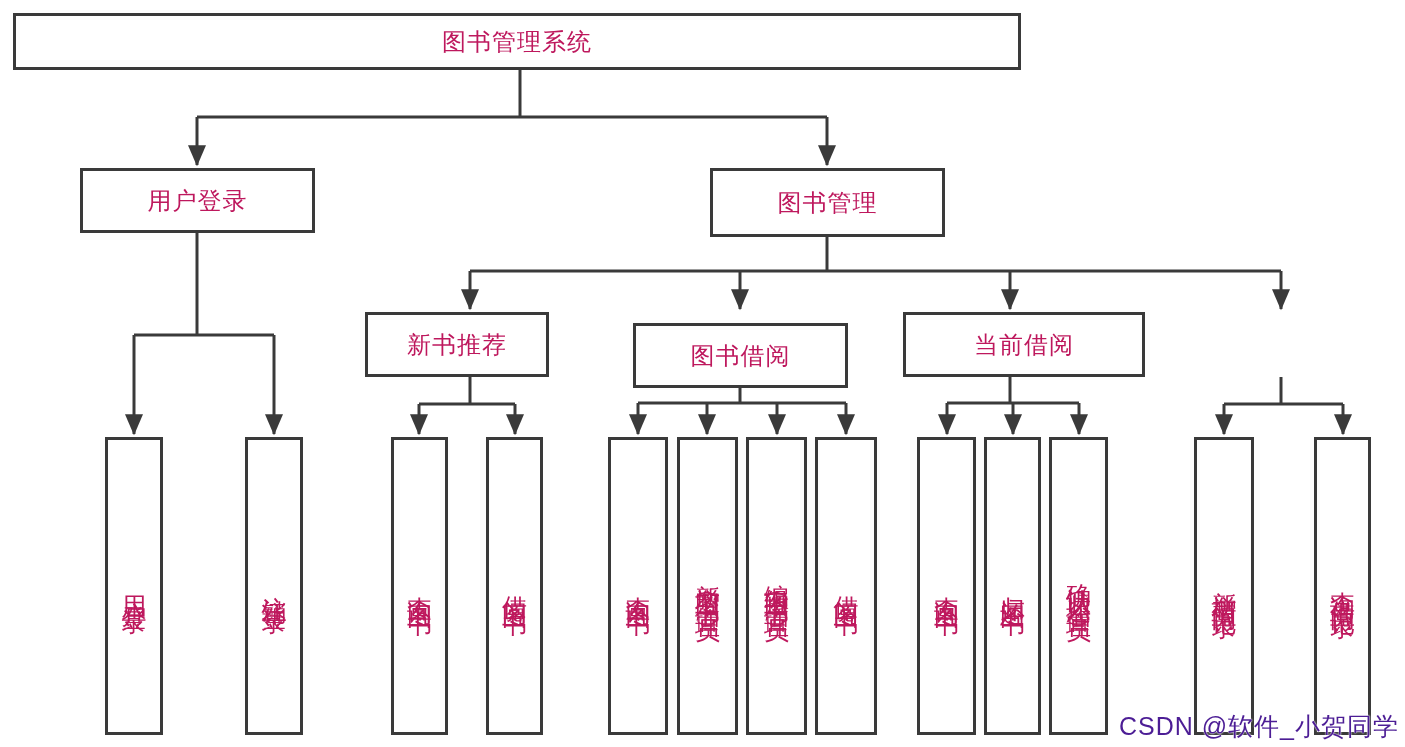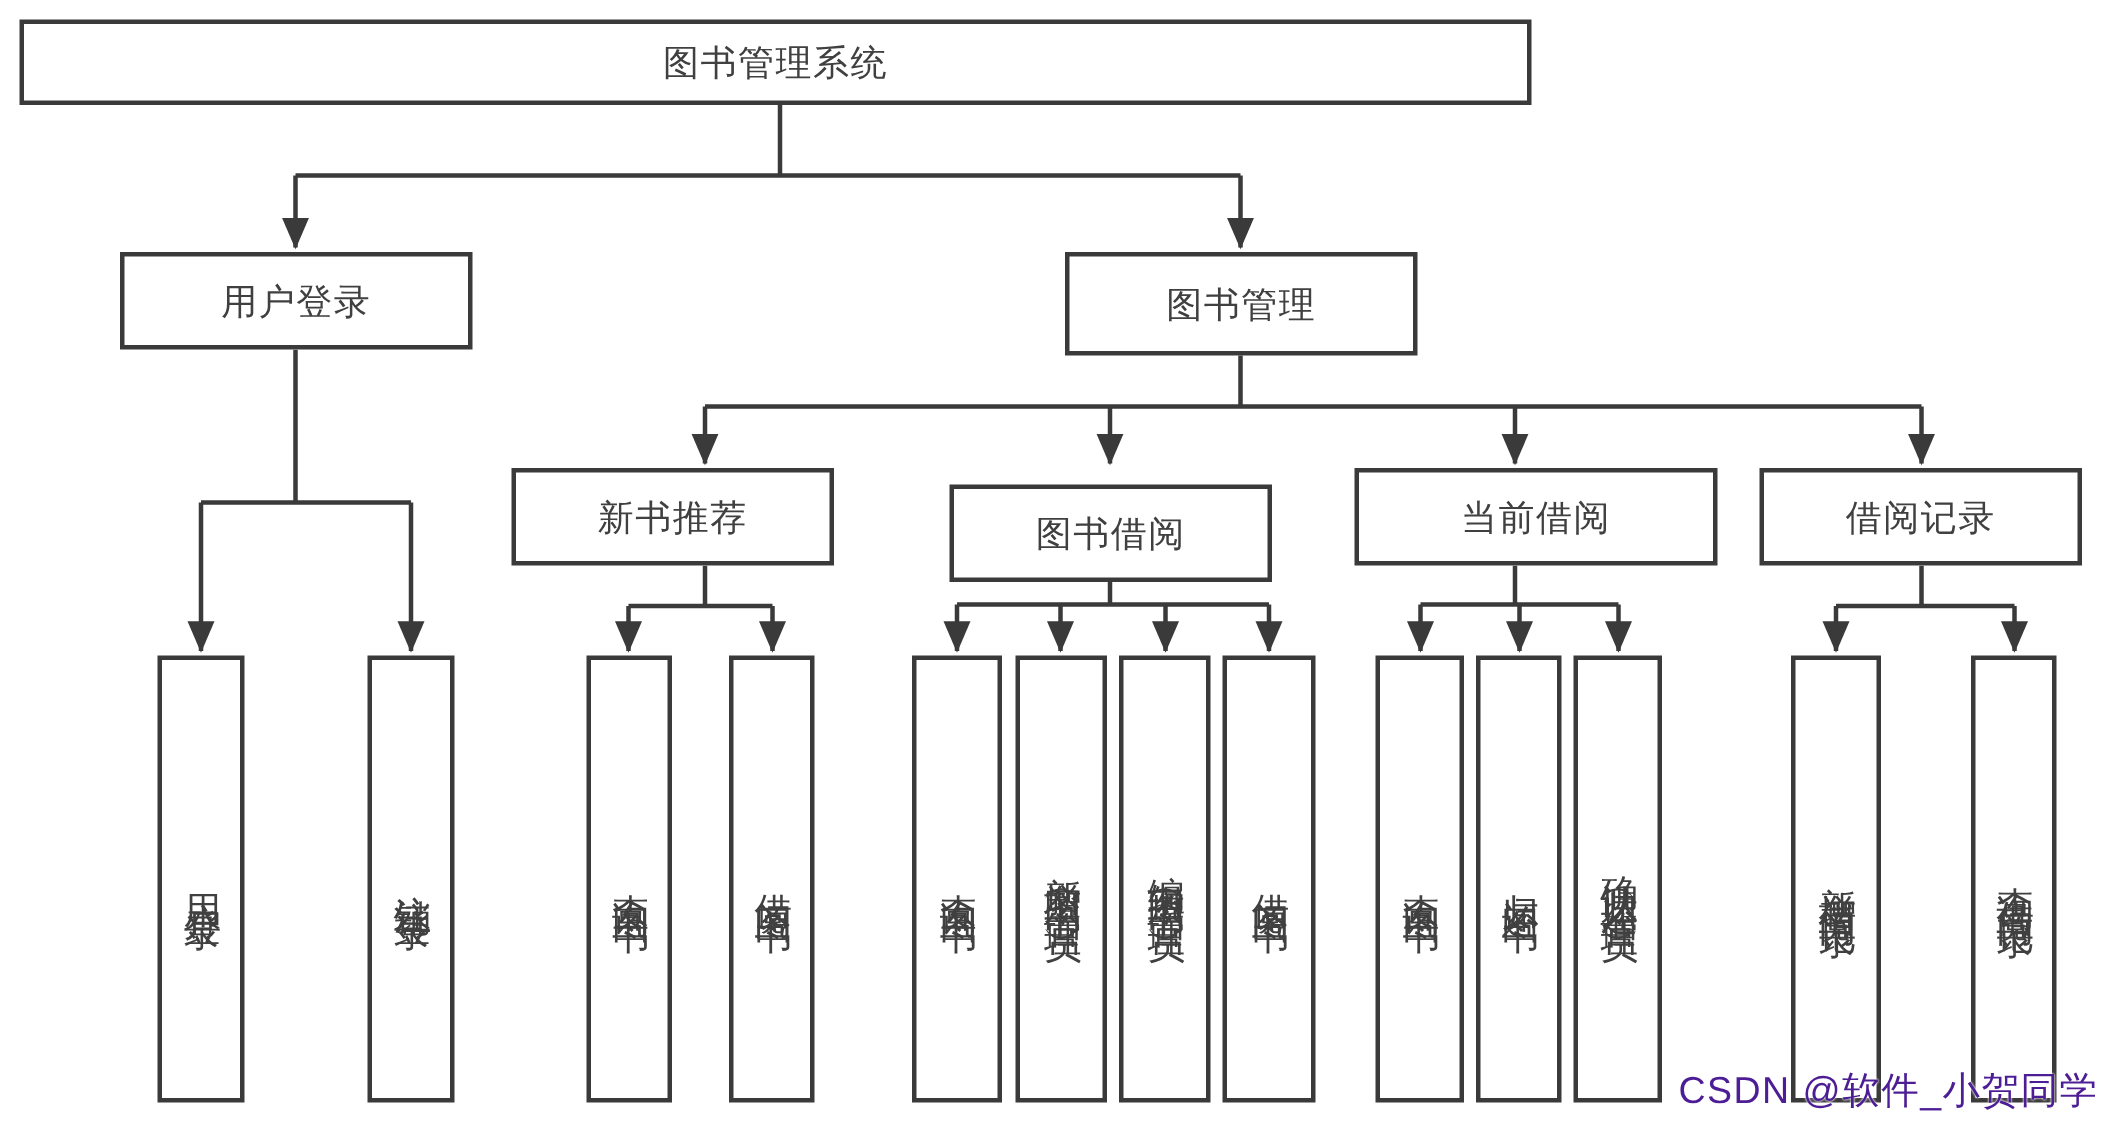--- a/index.html
+++ b/index.html
@@ -23,21 +23,21 @@
     height: 747px;
   }
   .node {
     position: absolute;
     box-sizing: border-box;
     background: #ffffff;
     border: 3px solid #3a3a3a;
     display: flex;
     align-items: center;
     justify-content: center;
-    color: #404040;
+    color: #be185d;
     font-size: 24px;
     letter-spacing: 1px;
     white-space: nowrap;
     text-align: center;
   }
   .node.v {
     writing-mode: vertical-rl;
     text-orientation: mixed;
     font-size: 25px;
     letter-spacing: 5px;
@@ -120,24 +120,23 @@
       <path d="M1224 404 V434" marker-end="url(#arrow)"></path>
       <path d="M1343 404 V434" marker-end="url(#arrow)"></path>
     </g>
   </svg>
 
   <div class="node" style="left:13px; top:13px; width:1008px; height:57px;">图书管理系统</div>
 
   <div class="node" style="left:80px; top:168px; width:235px; height:65px;">用户登录</div>
   <div class="node" style="left:710px; top:168px; width:235px; height:69px;">图书管理</div>
 
-  <div class="node" style="left:341px; top:312px; width:215px; height:65px;">新书推荐</div>
+  <div class="node" style="left:365px; top:312px; width:184px; height:65px;">新书推荐</div>
   <div class="node" style="left:633px; top:312px; width:215px; height:65px;margin-top:11px;">图书借阅</div>
   <div class="node" style="left:903px; top:312px; width:242px; height:65px;">当前借阅</div>
-  <div class="node" style="left:1173px; top:312px; width:215px; height:65px;">借阅记录</div>
 
   <div class="node v" style="left:105px; top:437px; width:58px; height:298px;">用户登录</div>
   <div class="node v" style="left:245px; top:437px; width:58px; height:298px;">注销登录</div>
 
   <div class="node v" style="left:391px; top:437px; width:57px; height:298px;">查询图书</div>
   <div class="node v" style="left:486px; top:437px; width:57px; height:298px;">借阅图书</div>
 
   <div class="node v" style="left:608px; top:437px; width:60px; height:298px;">查询图书</div>
   <div class="node v" style="left:677px; top:437px; width:61px; height:298px;">新增图书（管理员）</div>
   <div class="node v" style="left:746px; top:437px; width:61px; height:298px;">编辑图书（管理员）</div>

